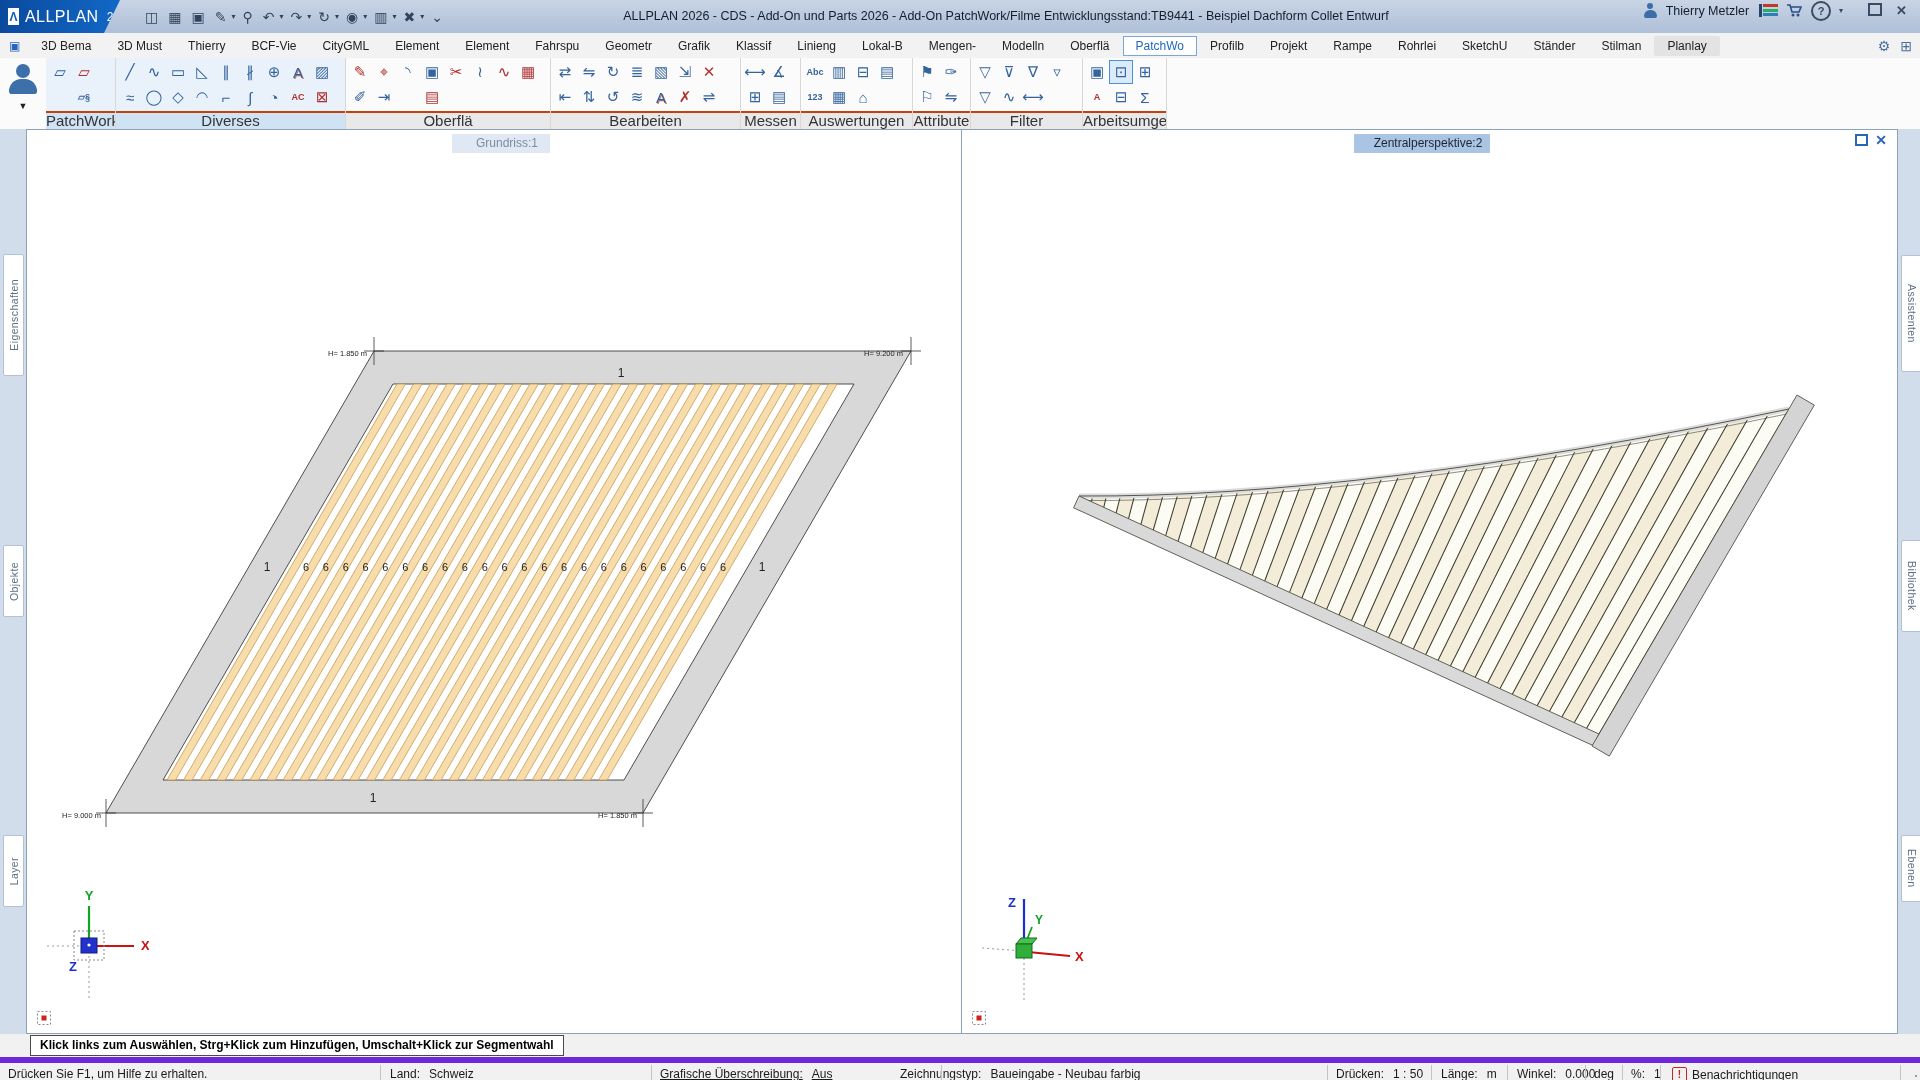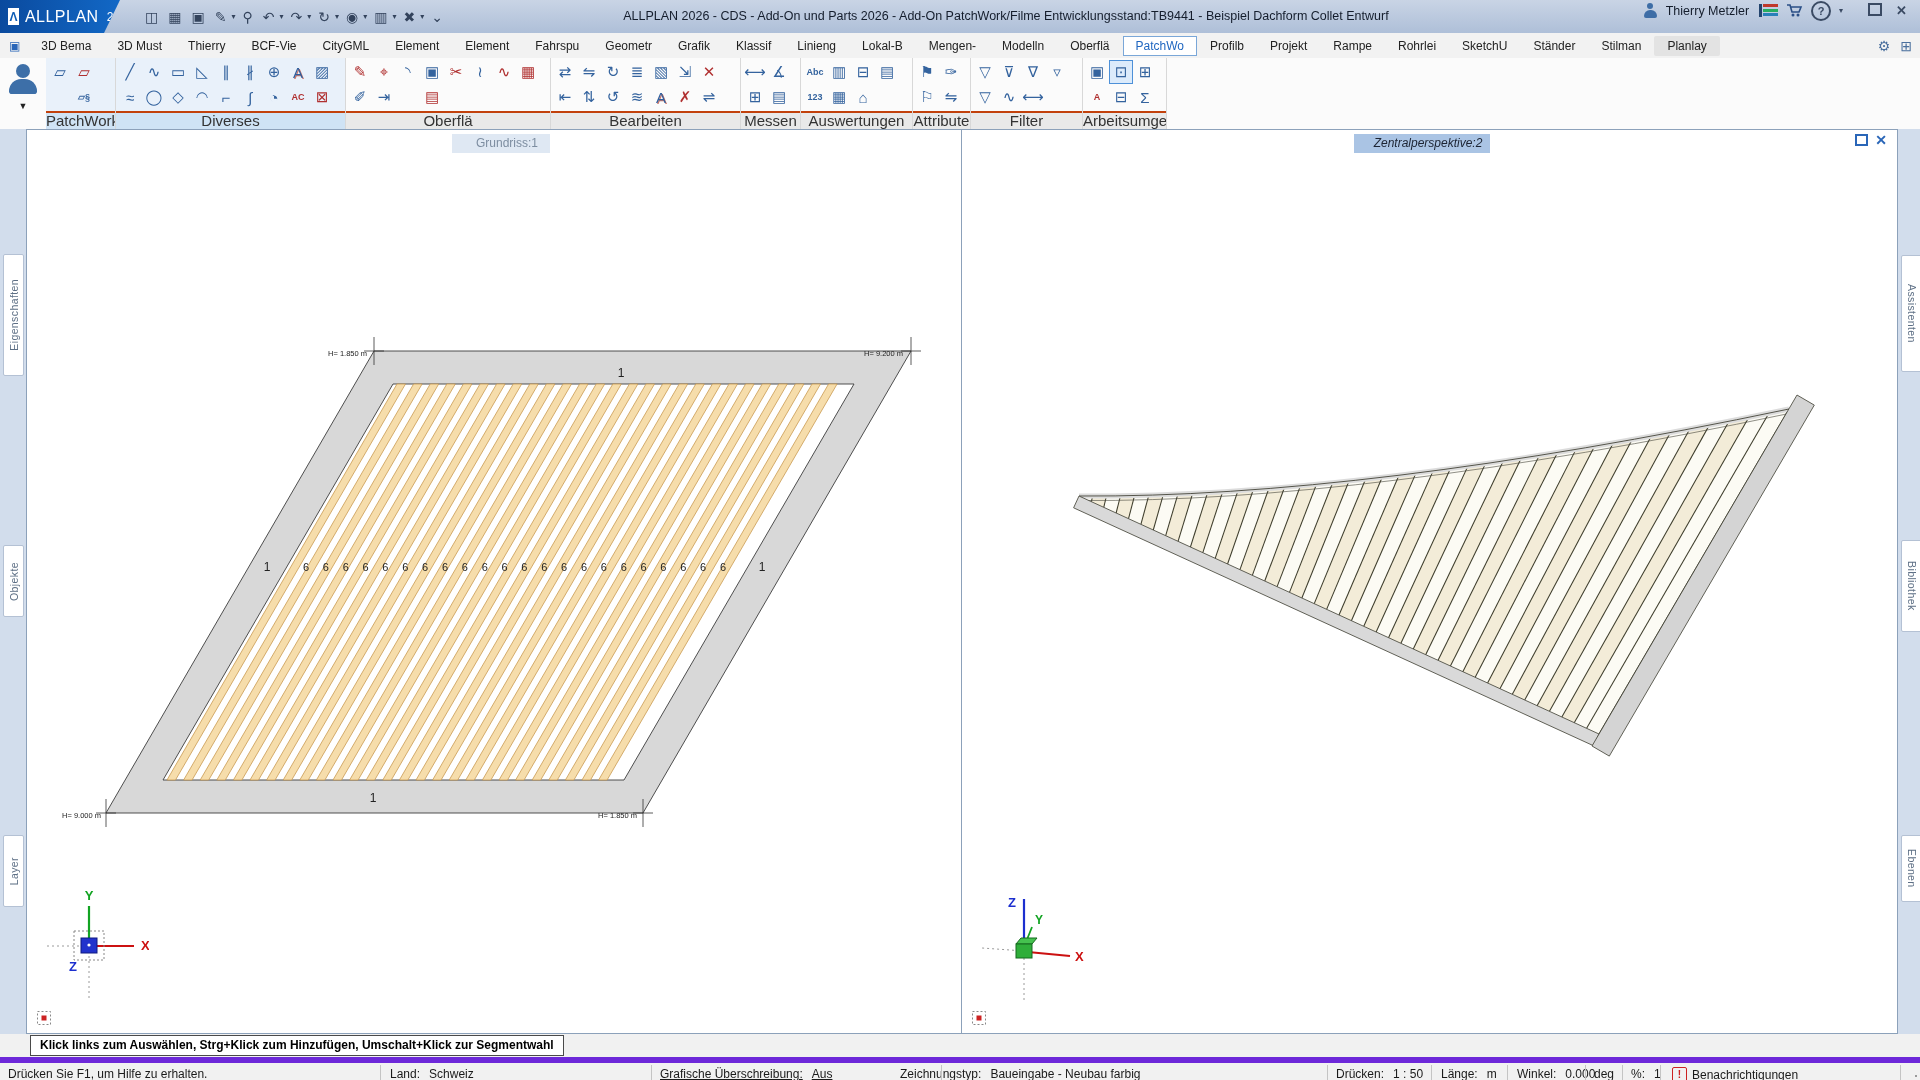--- a/index.html
+++ b/index.html
@@ -527,21 +527,21 @@
           <line x1="599.8571428571429" y1="587" x2="767" y2="291.25" stroke="#3e3d2c" stroke-width="1.05"></line>
           <line x1="612.2380952380952" y1="592.6666666666666" x2="786.8412698412699" y2="287.2698412698413" stroke="#3e3d2c" stroke-width="1.05"></line>
           <line x1="624.6190476190476" y1="598.3333333333333" x2="806.8412698412698" y2="283.18650793650795" stroke="#3e3d2c" stroke-width="1.05"></line>
           <line x1="637" y1="604" x2="827" y2="279" stroke="#3e3d2c" stroke-width="1.05"></line>
           <path d="M117,366 Q402,368 827,279" fill="none" stroke="#dcdcdc" stroke-width="5"></path>
           <path d="M117,366 Q402,368 827,279" fill="none" stroke="#45453a" stroke-width="0.9"></path>
           <path d="M117,370.5 Q402,372.5 827,283.5" fill="none" stroke="#45453a" stroke-width="0.6"></path>
           <polygon points="117,366 637,604 631.6,615.8 111.6,377.8" fill="#d9d9d9" stroke="#3c3c30" stroke-width="0.8"></polygon>
           <polygon points="630,616 835,265 852.3,275.1 647.3,626.1" fill="#d4d4d4" stroke="#3c3c30" stroke-width="0.8"></polygon>
         </svg>
-      <div class="vp-tab active" style="left:392px;width:124px;font-style:italic;">Zentralperspektive:2</div>
+      <div class="vp-tab active" style="left:392px;width:124px;">Zentralperspektive:2</div>
       <div class="vp-controls">
         <span class="vpc-restore"></span>
         <span class="vpc-close">✕</span>
       </div>
       <svg class="gizmo" style="left:2px;top:761px;" width="120" height="120">
         <line x1="60" y1="60" x2="18" y2="57" stroke="#9a9a9a" stroke-width="1" stroke-dasharray="2,3"></line>
         <line x1="60" y1="62" x2="60" y2="112" stroke="#9a9a9a" stroke-width="1" stroke-dasharray="2,3"></line>
         <line x1="60" y1="54" x2="60" y2="8" stroke="#1c2fcf" stroke-width="2.2"></line>
         <line x1="60" y1="56" x2="68" y2="36" stroke="#12a322" stroke-width="1.8"></line>
         <line x1="64" y1="61" x2="106" y2="65" stroke="#cc1111" stroke-width="2.2"></line>

